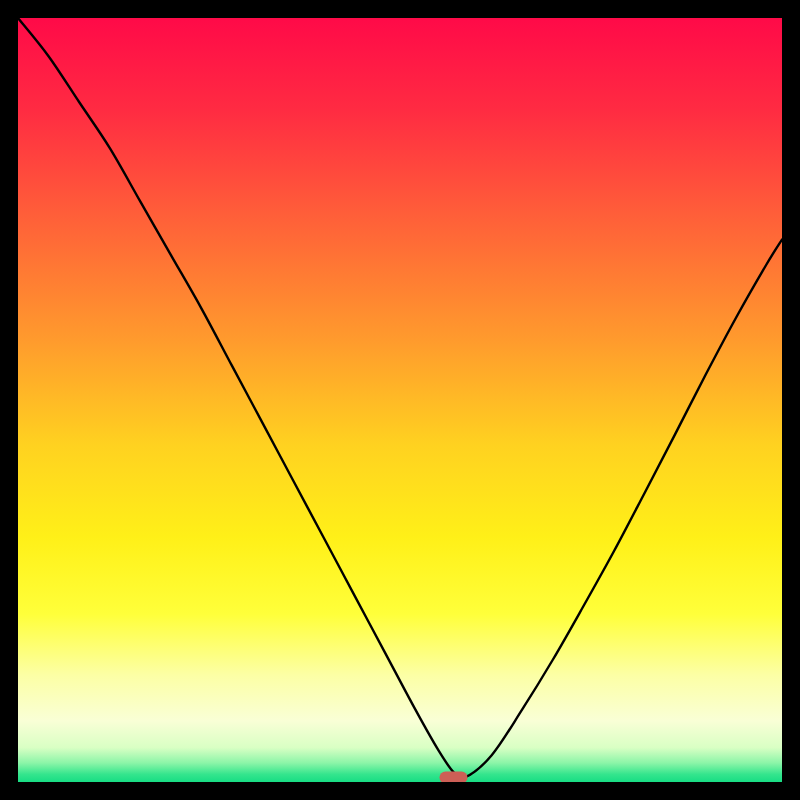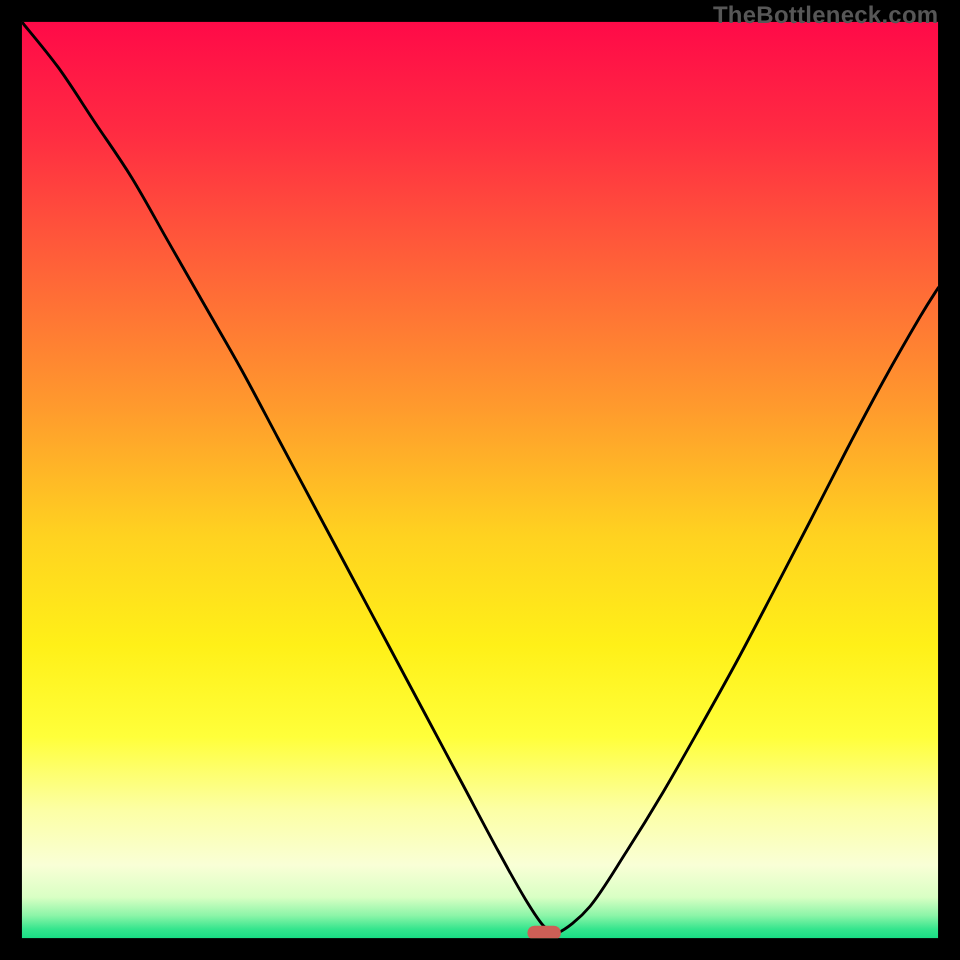--- a/index.html
+++ b/index.html
@@ -99,14 +99,13 @@
       </svg>
 
       <svg class="curve-svg" viewBox="0 0 764 764" preserveAspectRatio="none">
         <path id="curve-path" class="curve-path" d="M 0.00 0.00 C 5.09 6.37, 20.37 24.19, 30.56 38.20 C 40.75 52.21, 50.93 68.76, 61.12 84.04 C 71.31 99.32, 81.49 113.33, 91.68 129.88 C 101.87 146.43, 112.05 165.53, 122.24 183.36 C 132.43 201.19, 142.61 219.01, 152.80 236.84 C 162.99 254.67, 173.17 271.86, 183.36 290.32 C 193.55 308.78, 203.73 328.52, 213.92 347.62 C 224.11 366.72, 234.29 385.82, 244.48 404.92 C 254.67 424.02, 264.85 443.12, 275.04 462.22 C 285.23 481.32, 295.41 500.42, 305.60 519.52 C 315.79 538.62, 325.97 557.72, 336.16 576.82 C 346.35 595.92, 356.53 615.02, 366.72 634.12 C 376.91 653.22, 388.37 675.12, 397.28 691.42 C 406.19 707.72, 413.83 721.47, 420.20 731.91 C 426.57 742.35, 431.02 749.48, 435.48 754.07 C 439.94 758.65, 440.57 762.22, 446.94 759.42 C 453.31 756.61, 464.13 748.59, 473.68 737.26 C 483.23 725.93, 494.05 707.34, 504.24 691.42 C 514.43 675.50, 524.61 658.95, 534.80 641.76 C 544.99 624.57, 555.17 606.36, 565.36 588.28 C 575.55 570.20, 585.73 552.12, 595.92 533.27 C 606.11 514.43, 616.29 494.69, 626.48 475.21 C 636.67 455.73, 646.85 436.12, 657.04 416.38 C 667.23 396.64, 677.41 376.27, 687.60 356.79 C 697.79 337.31, 707.97 317.95, 718.16 299.49 C 728.35 281.02, 741.08 259.00, 748.72 246.01 C 756.36 233.02, 761.45 225.63, 764.00 221.56"></path>
         <rect id="min-marker" class="marker" x="421.48" y="753.42" width="28" height="12" rx="6" ry="6" fill="#cd5f56"></rect>
       </svg>
 
     </div>
   </div>
 
-  <div class="attribution">TheBottleneck.com</div>
 </div>
 
 </body></html>

